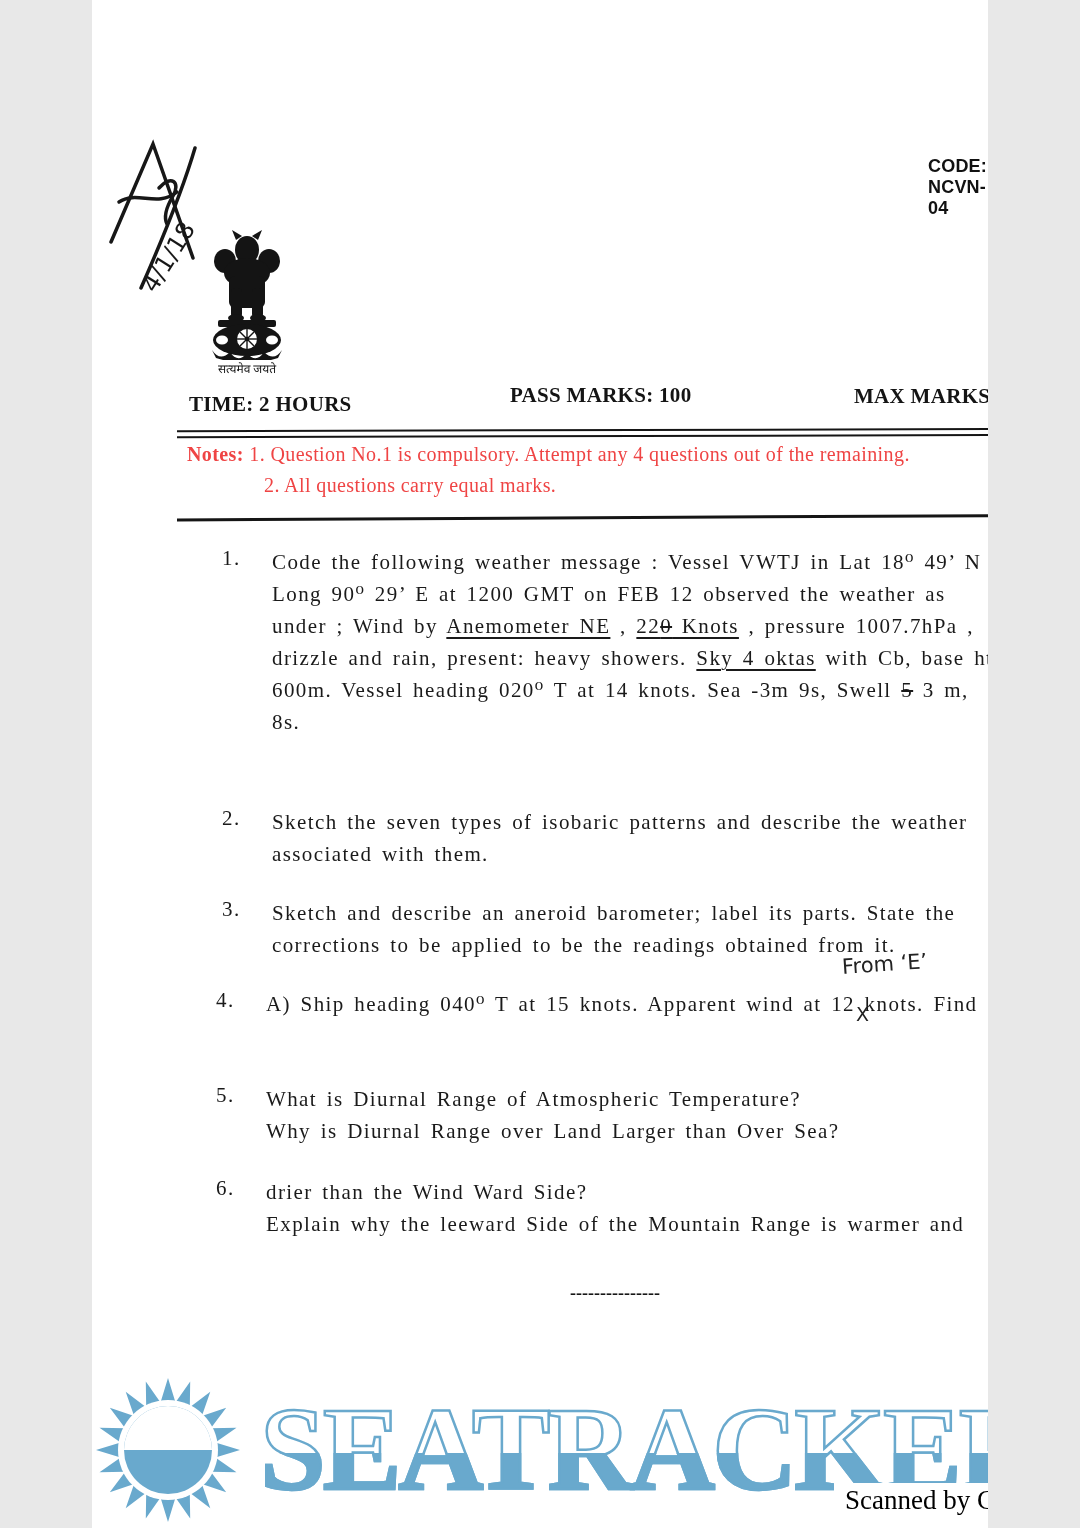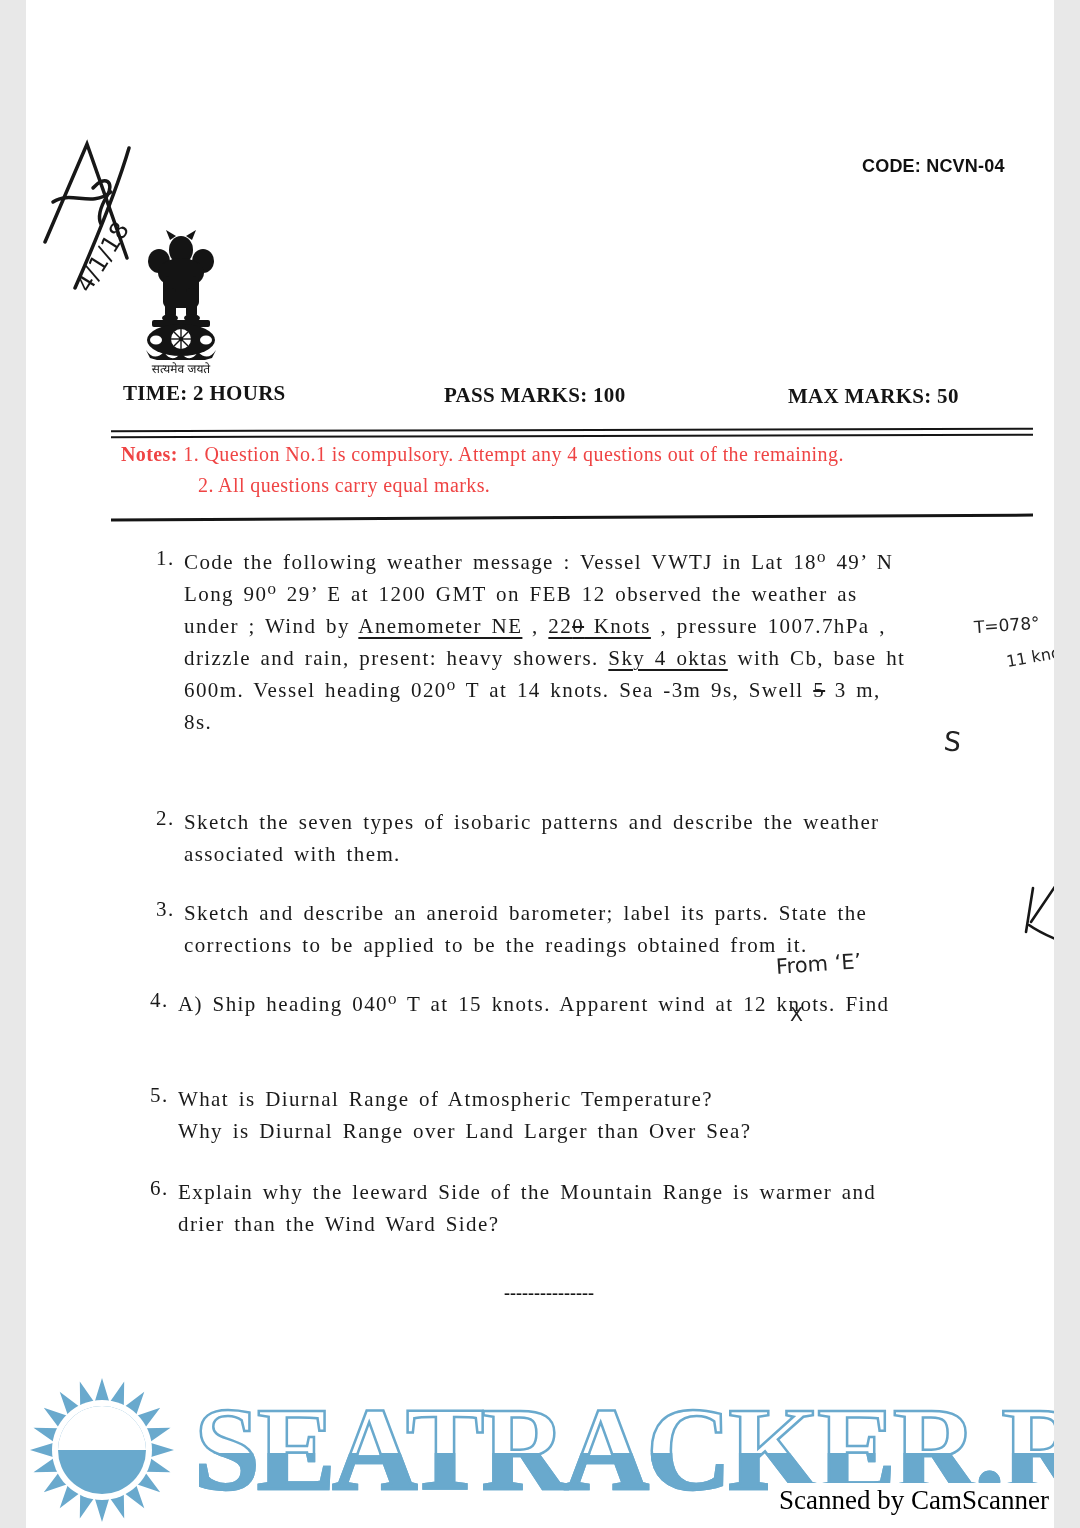--- a/index.html
+++ b/index.html
@@ -1,38 +1,38 @@
 <!DOCTYPE html>
 <html><head>
 <meta charset="utf-8">
 <style>
   html,body { margin:0; padding:0; background:#e8e8e8; }
   .page {
-    position:relative; width:1028px; height:1528px; margin:0 auto;
+    position:relative; width:896px; height:1528px; margin:0 auto;
     background:#ffffff; overflow:hidden;
     font-family:"Liberation Serif","DejaVu Serif",serif; color:#1c1c1c;
   }
   .abs { position:absolute; }
   .code {
     font-family:"Liberation Sans","DejaVu Sans",sans-serif;
     font-weight:bold; font-size:18px; letter-spacing:0.2px; color:#111;
   }
   .hdr {
     text-align:center; font-weight:bold; font-size:23px;
     letter-spacing:0.8px; line-height:28px; color:#141414; white-space:nowrap;
   }
-  .motto { font-family:Liberation Sans, sans-serif; font-size:12px; text-align:center; color:#141414; }
+  .motto { font-family:Liberation Serif, serif; font-size:12px; text-align:center; color:#141414; }
   .meta { font-weight:bold; font-size:21px; letter-spacing:0.3px; color:#141414; white-space:nowrap; }
   .rule-double { border-top:2.5px solid #151515; border-bottom:2px solid #151515; height:4px; transform:rotate(-0.15deg); }
   .rule-single { background:#151515; height:2.5px; transform:rotate(-0.3deg); }
   .notes { font-size:20px; letter-spacing:0.4px; white-space:nowrap; color:#ef4444; }
   .notes b { font-weight:bold; }
   .q { font-size:21px; letter-spacing:1.4px; word-spacing:3px; color:#1a1a1a; }
   .qnum { position:absolute; left:0; top:0; }
-  .qlines { margin-left:28px; }
+  .qlines { margin-left:50px; }
   .qline { white-space:nowrap; line-height:32px; height:32px; }
   .seg.u { text-decoration-line:underline; text-decoration-thickness:1.5px; text-underline-offset:4px; }
   .seg.s { text-decoration-line:line-through; text-decoration-thickness:2px; }
   .seg.u.s { text-decoration-line:underline line-through; text-underline-offset:4px; }
   .hand { font-family:"DejaVu Sans",sans-serif; color:#222; white-space:nowrap; }
   .dashes { font-weight:bold; font-size:18px; letter-spacing:0px; color:#161616; }
   .wm-text {
     font-weight:bold; font-size:118px; line-height:156px; letter-spacing:-3px;
     white-space:nowrap;
     background:linear-gradient(to bottom,#ffffff 0%,#ffffff 52%,#69a9cd 52%,#69a9cd 100%);
@@ -84,21 +84,21 @@
       <line x1="48" y1="104" x2="62" y2="118"></line>
       <line x1="62" y1="104" x2="48" y2="118"></line>
     </g>
     <circle cx="55" cy="111" r="2.2" fill="#141414"></circle>
     <ellipse cx="30" cy="112" rx="6" ry="4.5" fill="#ffffff"></ellipse>
     <ellipse cx="80" cy="112" rx="6" ry="4.5" fill="#ffffff"></ellipse>
   </svg>
   <div class="abs motto" style="left:95px; top:360px; width:120px;">सत्यमेव जयते</div>
 
 
-  <div class="abs meta" style="left:97px;  top:381px;">TIME: 2 HOURS</div>
+  <div class="abs meta" style="left:97px;  top:392px;">TIME: 2 HOURS</div>
   <div class="abs meta" style="left:418px; top:383px;">PASS MARKS: 100</div>
   <div class="abs meta" style="left:762px; top:384px;">MAX MARKS: 50</div>
 
   <div class="abs rule-double" style="left:85px; top:429px; width:922px;"></div>
 
   <div class="abs notes" style="left:95px; top:443px;">
     <b>Notes:</b>
     <span>1. Question No.1 is compulsory. Attempt any 4 questions out of the remaining.</span>
   </div>
   <div class="abs notes" style="left:172px; top:474px;">2. All questions carry equal marks.</div>
@@ -144,22 +144,22 @@
     <span class="qnum">5.</span>
     <div class="qlines">
         <div class="qline"><span class="seg">What is Diurnal Range of Atmospheric Temperature?</span></div>
         <div class="qline"><span class="seg">Why is Diurnal Range over Land Larger than Over Sea?</span></div>
       </div>
   </div>
 
   <div class="abs q" style="left:124px; top:1176px;">
     <span class="qnum">6.</span>
     <div class="qlines">
+        <div class="qline"><span class="seg">drier than the Wind Ward Side?</span></div>
         <div class="qline"><span class="seg">Explain why the leeward Side of the Mountain Range is warmer and</span></div>
-        <div class="qline"><span class="seg">drier than the Wind Ward Side?</span></div>
       </div>
   </div>
 
   <div class="abs hand" style="left:948px; top:615px; font-size:17px; transform:rotate(-4deg);">T=078°</div>
   <div class="abs hand" style="left:980px; top:646px; font-size:16px; transform:rotate(-10deg);">11 knots</div>
   <div class="abs hand" style="left:918px; top:726px; font-size:27px; transform:rotate(6deg);">S</div>
   <div class="abs hand" style="left:750px; top:952px; font-size:21px; transform:rotate(-4deg);">From ‘E’</div>
   <div class="abs hand" style="left:764px; top:1003px; font-size:19px;">X</div>
 
   <svg class="abs" style="left:983px; top:830px;" width="95" height="125" viewBox="0 0 95 125">

